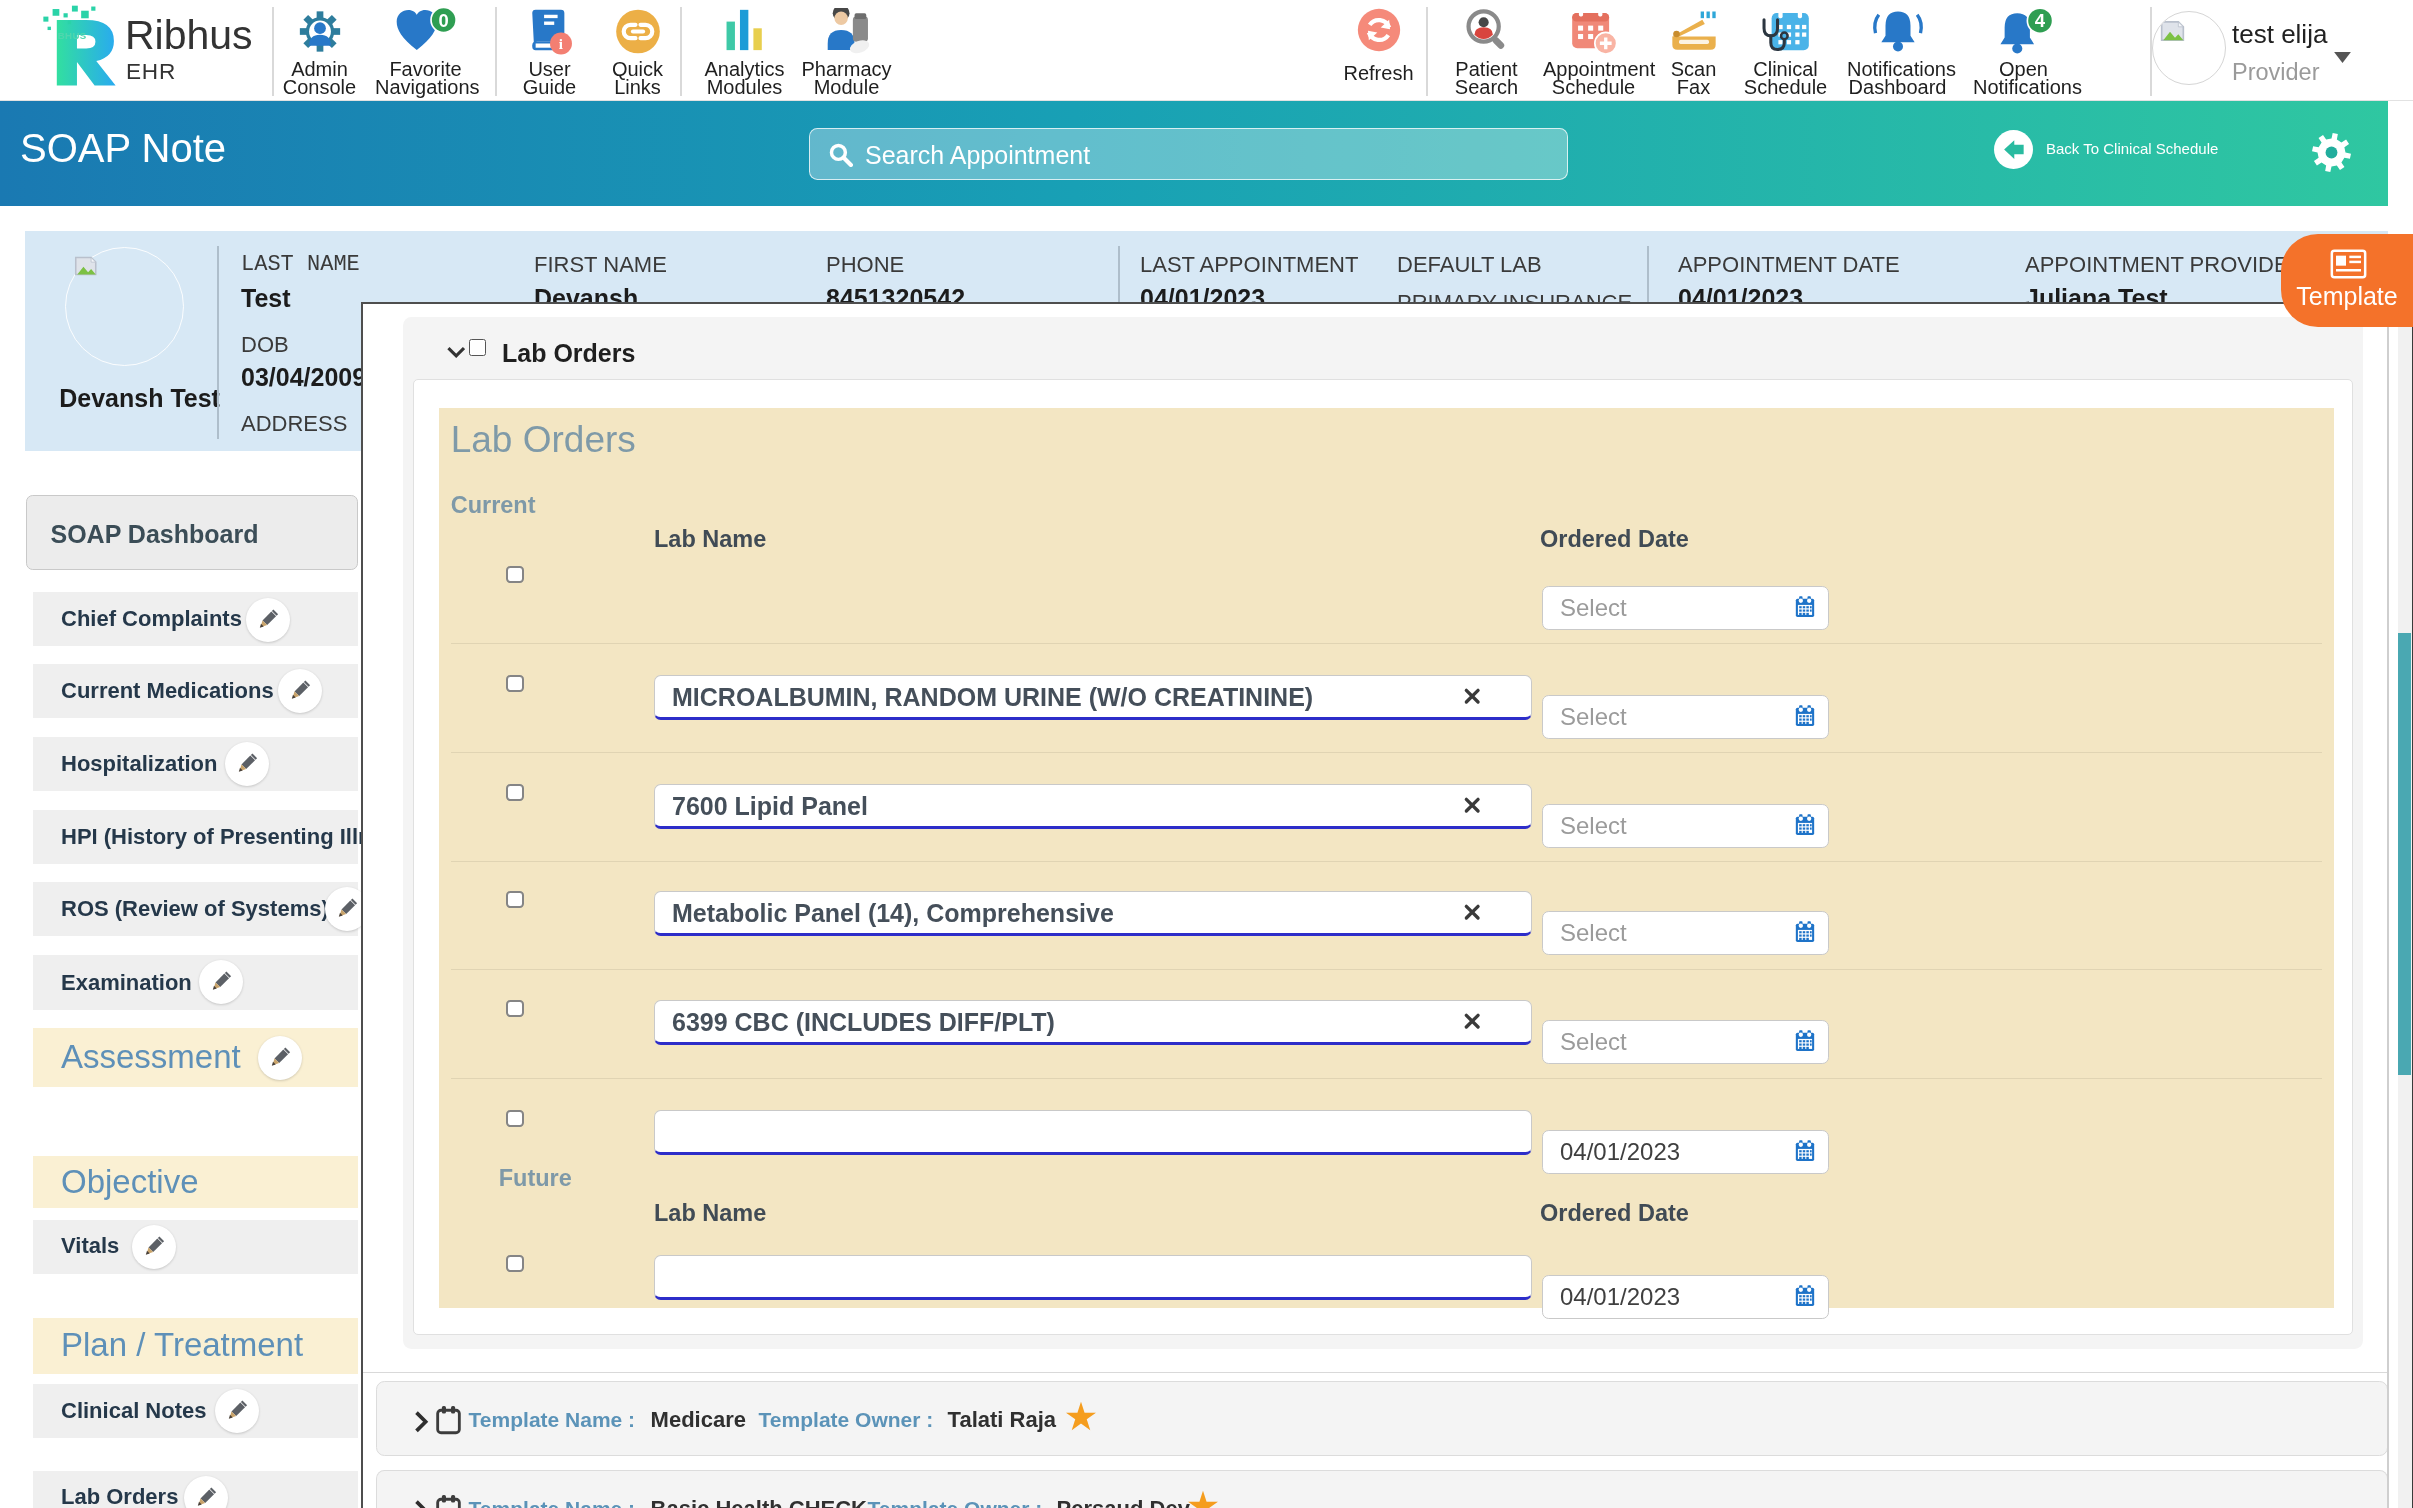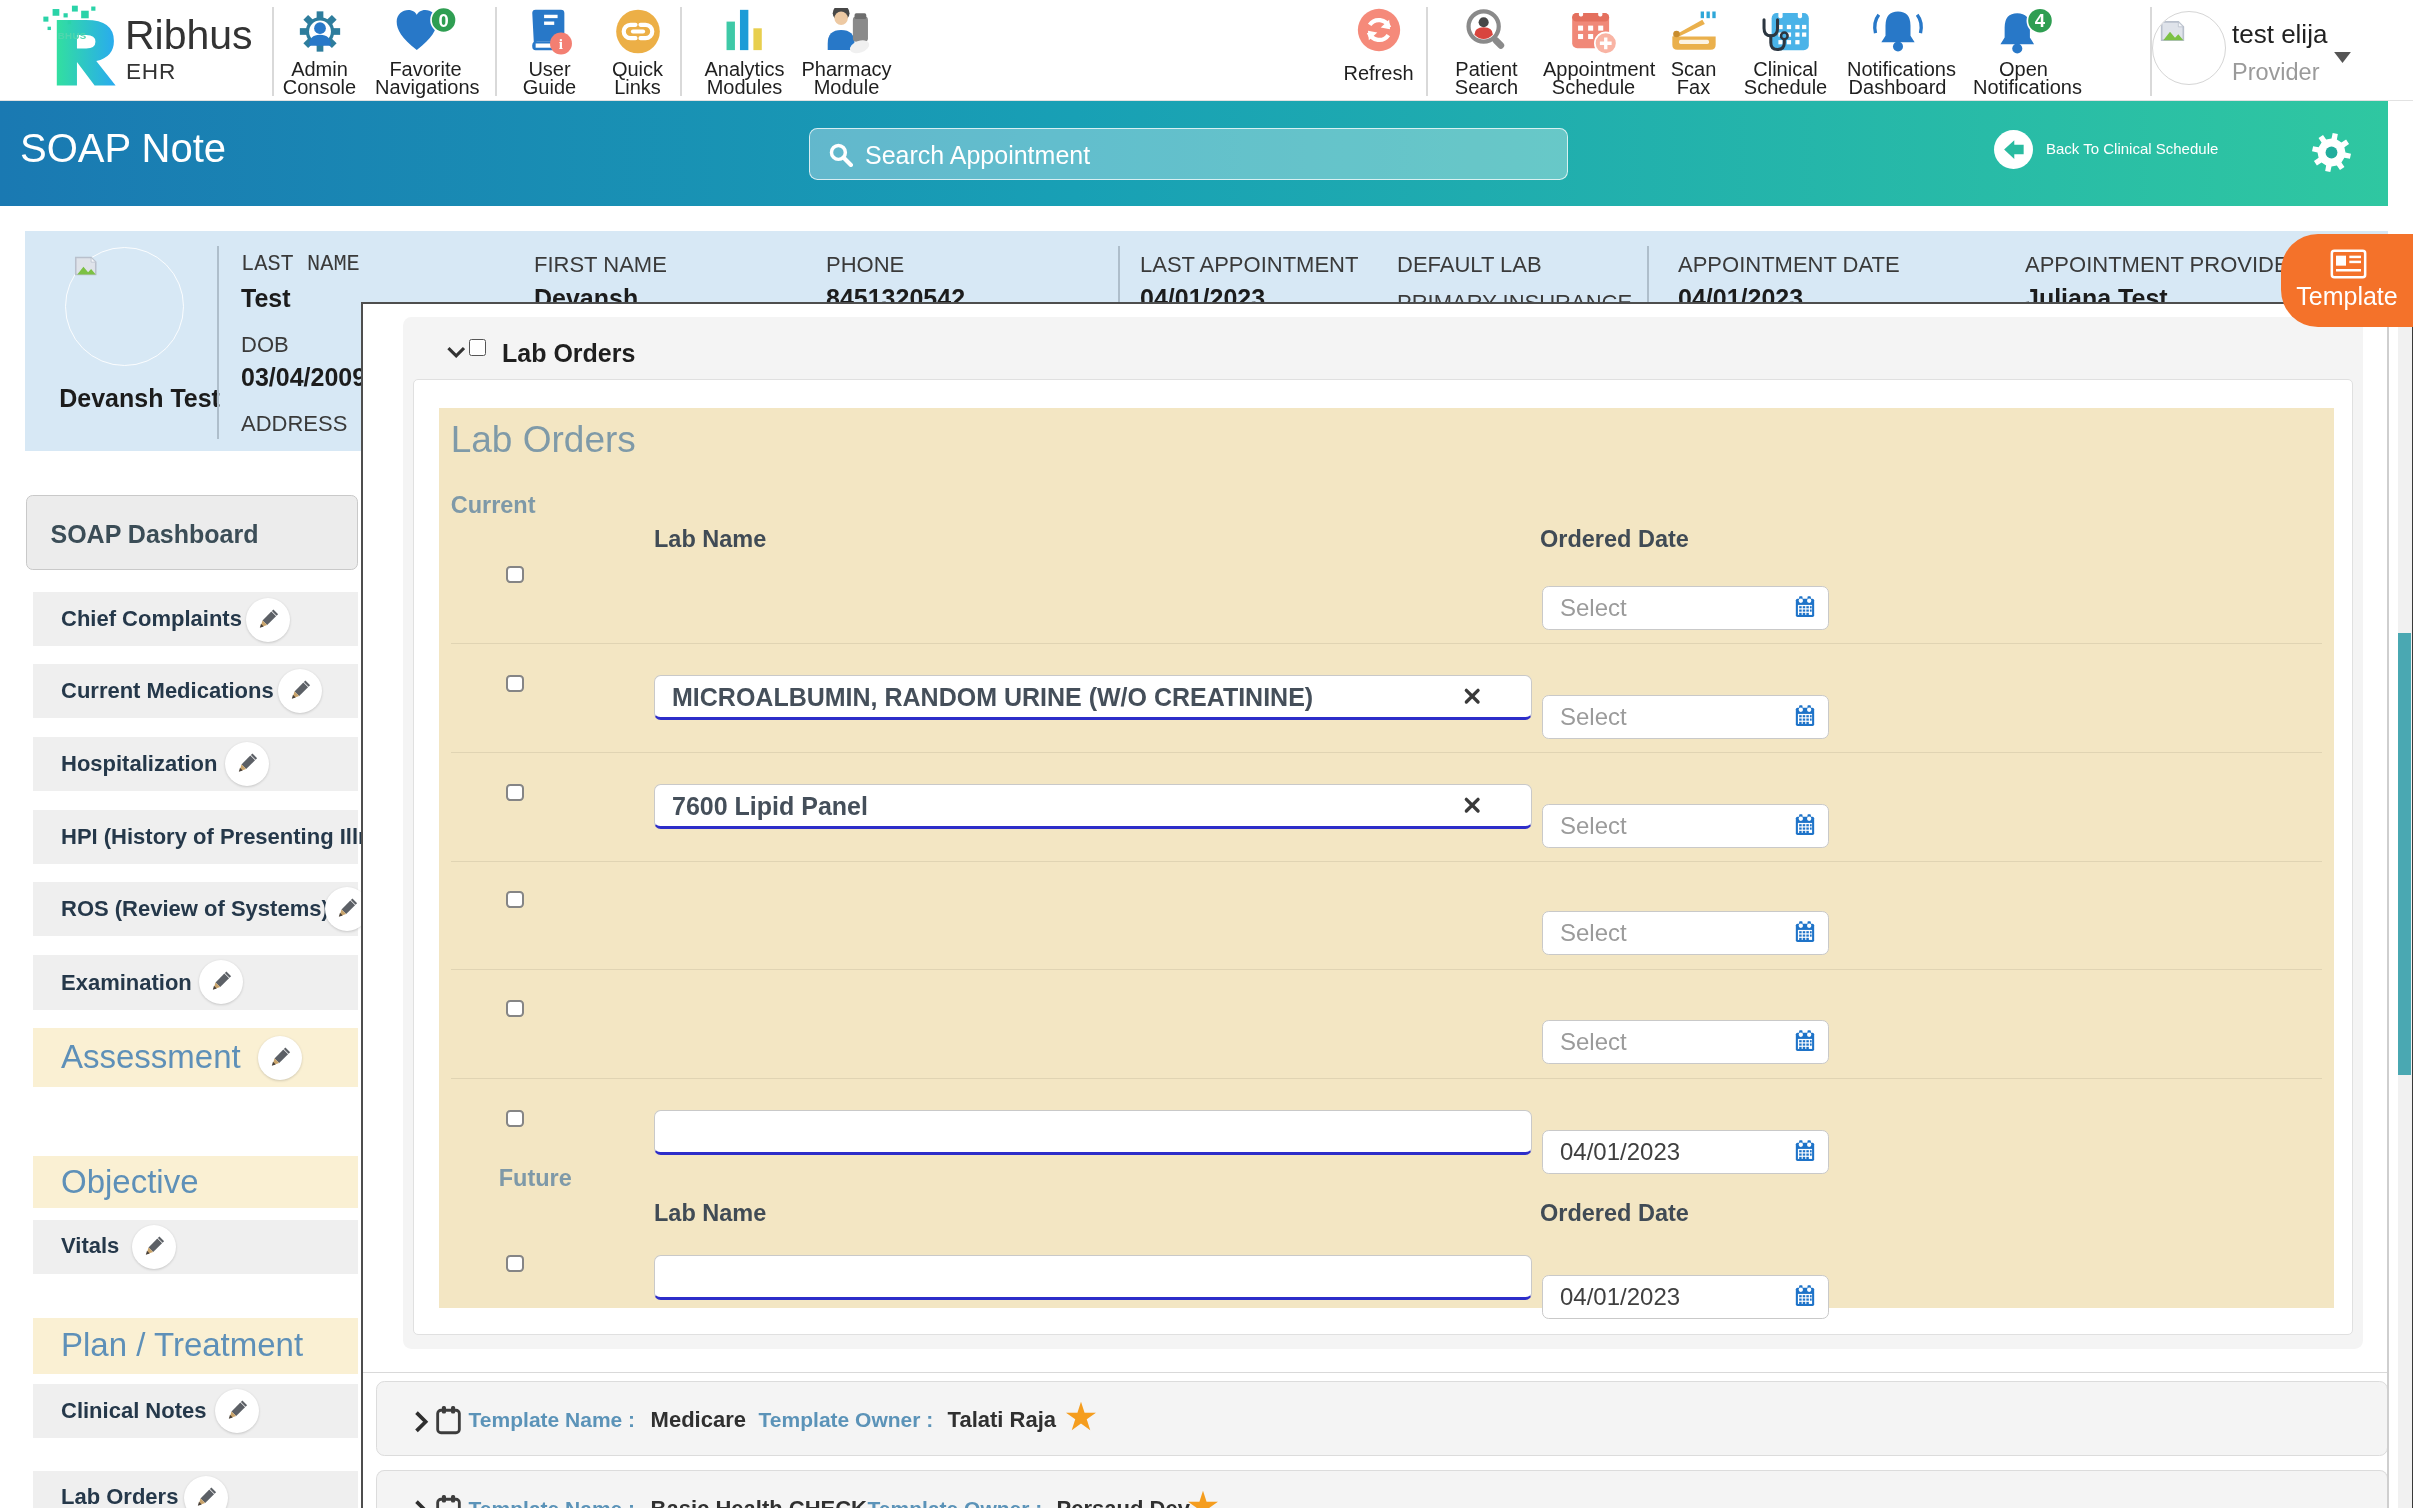--- a/index.html
+++ b/index.html
@@ -611,20 +611,29 @@
                 <rect x="5" y="20" width="3" height="2.6"></rect>
                 <rect x="9.3" y="20" width="3" height="2.6"></rect>
                 <rect x="13.6" y="20" width="3" height="2.6"></rect>
                 <rect x="17.9" y="12" width="2.1" height="2.6"></rect>
               </g>
             </svg>
           </div>
           <div class="rowsep" style="top:453px;"></div>
 
           <div class="rowchk" style="top:483px;"></div>
+          <div class="labinput" style="top:483px;">
+            <span class="t">Metabolic Panel (14), Comprehensive</span>
+            <svg class="xg" width="18.4" height="18.4" viewBox="0 0 22 22">
+              <g stroke="#3a3a3a" stroke-width="4" stroke-linecap="round">
+                <line x1="4" y1="4" x2="18" y2="18"></line>
+                <line x1="18" y1="4" x2="4" y2="18"></line>
+              </g>
+            </svg>
+          </div>
           <div class="dateinput" style="top:483px;">
             <span class="t">Select</span>
             <svg class="cal" width="20" height="22" viewBox="0 0 24 26">
               <rect x="5" y="0" width="4" height="7" rx="1" fill="#1e73c8"></rect>
               <rect x="15" y="0" width="4" height="7" rx="1" fill="#1e73c8"></rect>
               <rect x="1" y="3" width="22" height="22" rx="2" fill="#1e73c8"></rect>
               <circle cx="7" cy="5.5" r="2.6" fill="#fff"></circle>
               <circle cx="17" cy="5.5" r="2.6" fill="#fff"></circle>
               <rect x="3.5" y="10.5" width="17" height="12" fill="#fff"></rect>
               <g fill="#1e73c8">
@@ -638,20 +647,29 @@
                 <rect x="5" y="20" width="3" height="2.6"></rect>
                 <rect x="9.3" y="20" width="3" height="2.6"></rect>
                 <rect x="13.6" y="20" width="3" height="2.6"></rect>
                 <rect x="17.9" y="12" width="2.1" height="2.6"></rect>
               </g>
             </svg>
           </div>
           <div class="rowsep" style="top:561px;"></div>
 
           <div class="rowchk" style="top:592px;"></div>
+          <div class="labinput" style="top:592px;">
+            <span class="t">6399 CBC (INCLUDES DIFF/PLT)</span>
+            <svg class="xg" width="18.4" height="18.4" viewBox="0 0 22 22">
+              <g stroke="#3a3a3a" stroke-width="4" stroke-linecap="round">
+                <line x1="4" y1="4" x2="18" y2="18"></line>
+                <line x1="18" y1="4" x2="4" y2="18"></line>
+              </g>
+            </svg>
+          </div>
           <div class="dateinput" style="top:592px;">
             <span class="t">Select</span>
             <svg class="cal" width="20" height="22" viewBox="0 0 24 26">
               <rect x="5" y="0" width="4" height="7" rx="1" fill="#1e73c8"></rect>
               <rect x="15" y="0" width="4" height="7" rx="1" fill="#1e73c8"></rect>
               <rect x="1" y="3" width="22" height="22" rx="2" fill="#1e73c8"></rect>
               <circle cx="7" cy="5.5" r="2.6" fill="#fff"></circle>
               <circle cx="17" cy="5.5" r="2.6" fill="#fff"></circle>
               <rect x="3.5" y="10.5" width="17" height="12" fill="#fff"></rect>
               <g fill="#1e73c8">

